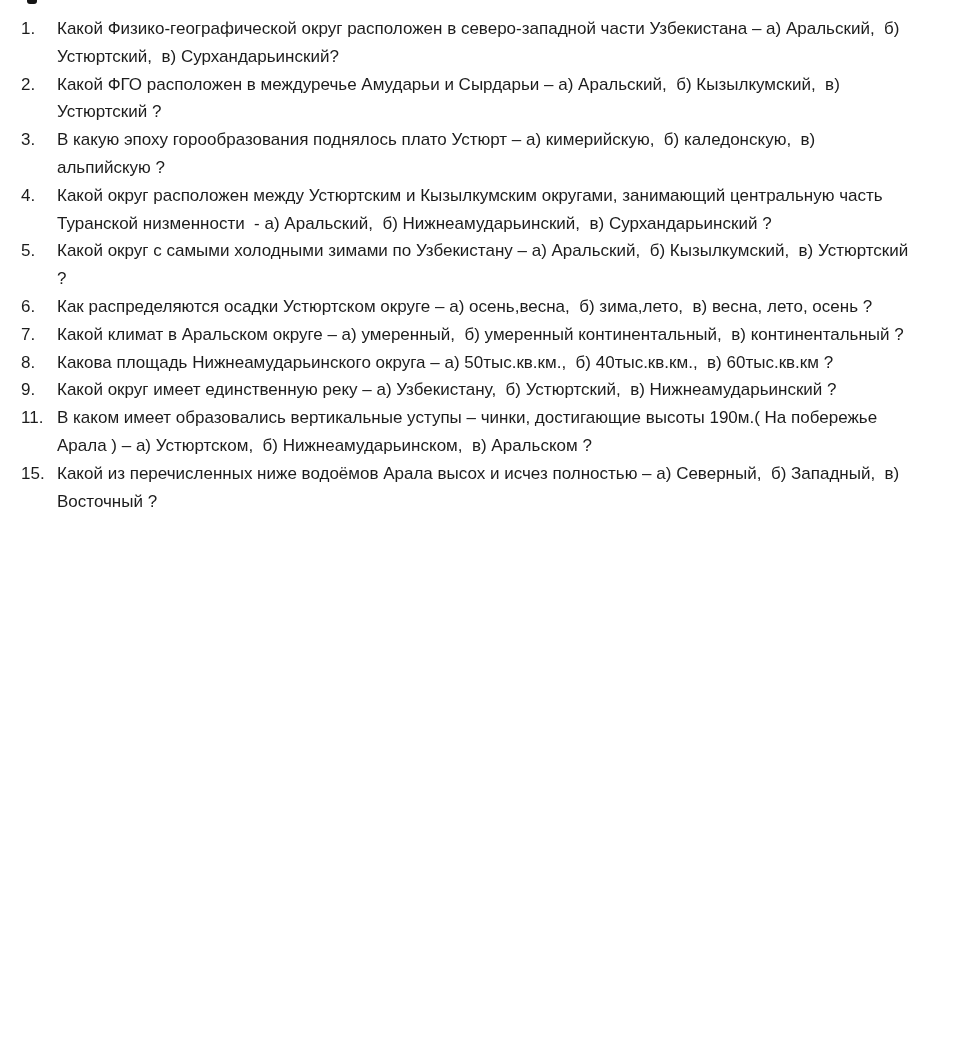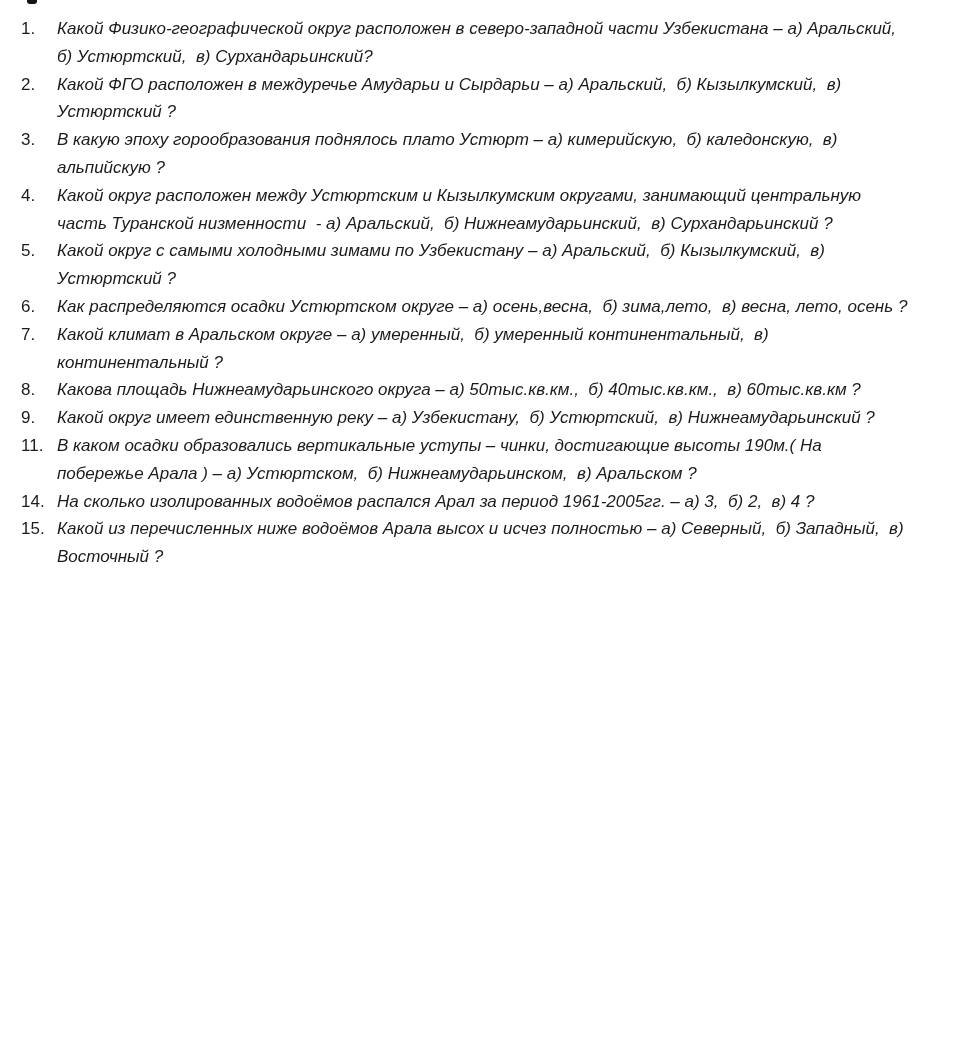--- a/index.html
+++ b/index.html
@@ -42,21 +42,20 @@
     line-height: 27.8px;
   }
   .q-num {
     flex: 0 0 36px;
     white-space: nowrap;
   }
   .q-text {
     flex: 1 1 auto;
     max-width: 852px;
     white-space: pre-wrap;
-    font-style: italic;
   }
 </style>
 </head>
 <body>
 
 <div class="edge-artifact"></div>
 
 <div class="page">
   <ol class="questions">
 
@@ -101,29 +100,25 @@
     </li>
 
     <li class="question">
       <span class="q-num">9.</span>
       <span class="q-text">Какой округ имеет единственную реку – а) Узбекистану,  б) Устюртский,  в) Нижнеамударьинский ?</span>
     </li>
 
 
     <li class="question">
       <span class="q-num">11.</span>
-      <span class="q-text">В каком осадки образовались вертикальные уступы – чинки, достигающие высоты 190м.( На побережье Арала ) – а) Устюртском,  б) Нижнеамударьинском,  в) Аральском ?</span>
+      <span class="q-text">В каком имеет образовались вертикальные уступы – чинки, достигающие высоты 190м.( На побережье Арала ) – а) Устюртском,  б) Нижнеамударьинском,  в) Аральском ?</span>
     </li>
 
 
 
-    <li class="question">
-      <span class="q-num">14.</span>
-      <span class="q-text">На сколько изолированных водоёмов распался Арал за период 1961-2005гг. – а) 3,  б) 2,  в) 4 ?</span>
-    </li>
 
     <li class="question">
       <span class="q-num">15.</span>
       <span class="q-text">Какой из перечисленных ниже водоёмов Арала высох и исчез полностью – а) Северный,  б) Западный,  в) Восточный ?</span>
     </li>
 
   </ol>
 </div>
 
 </body></html>

